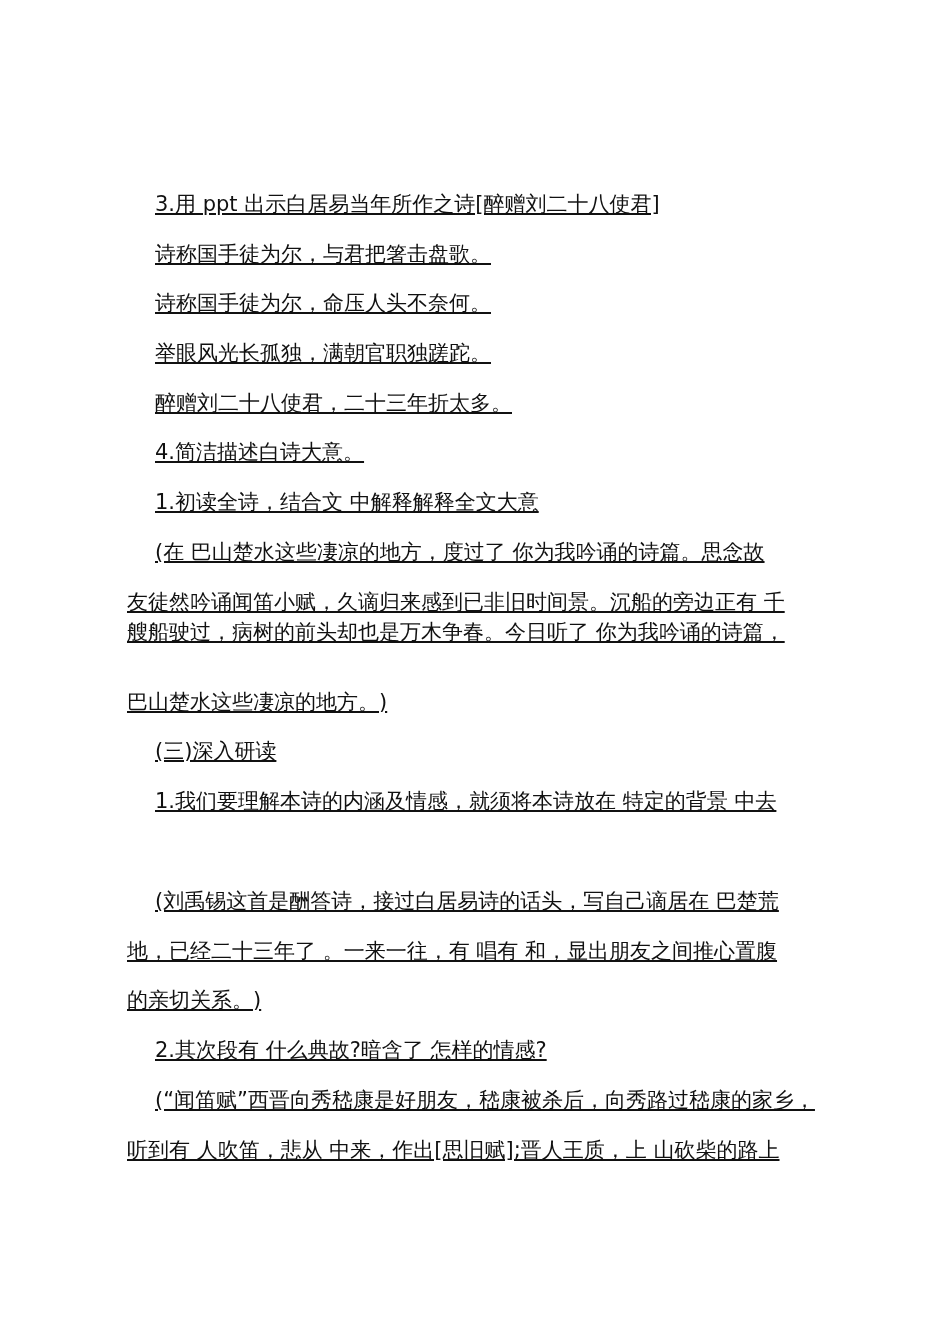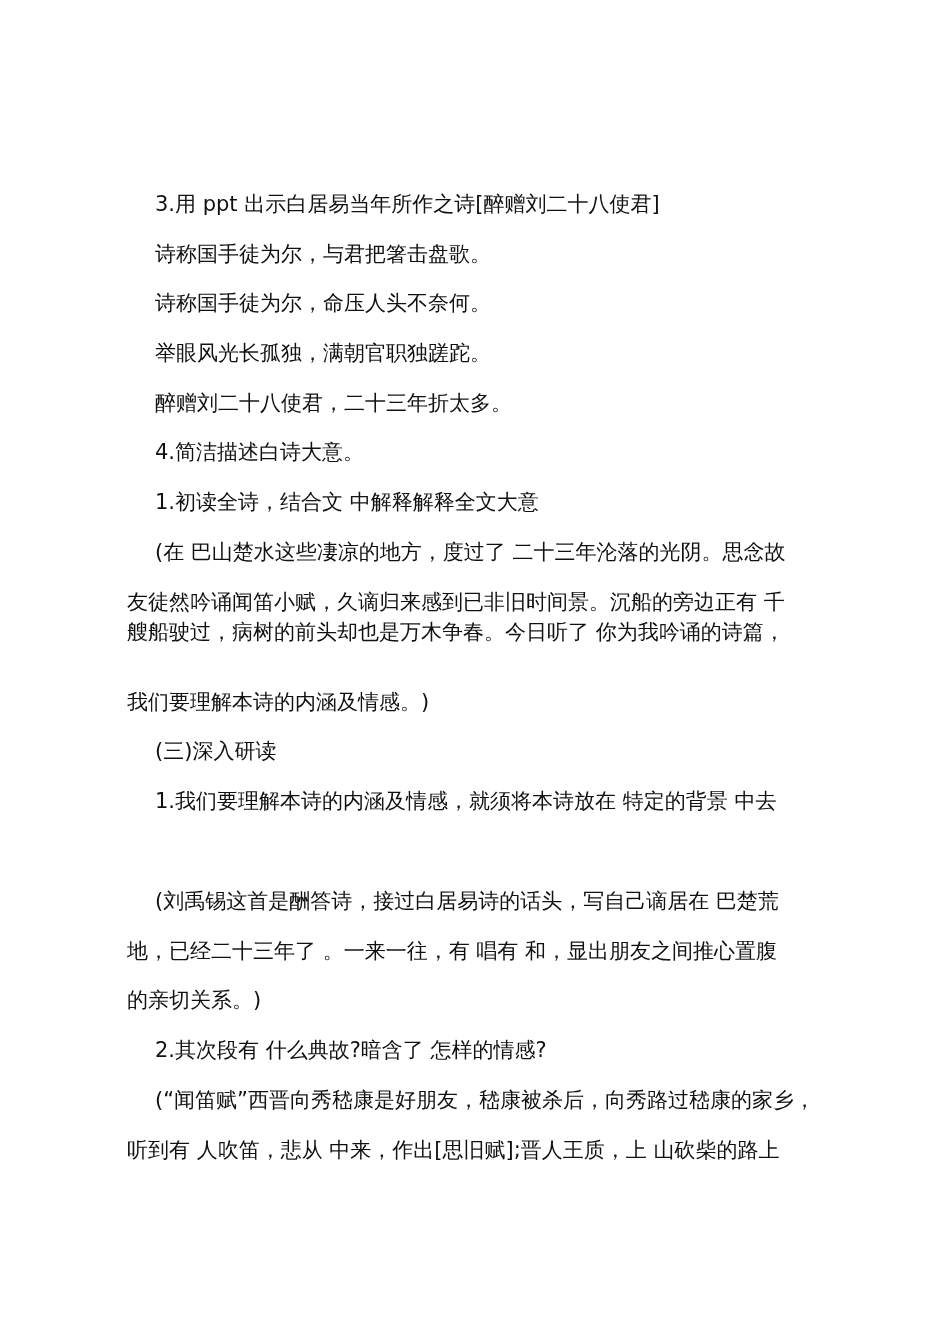--- a/index.html
+++ b/index.html
@@ -1,37 +1,37 @@
 <!DOCTYPE html>
 <html><head>
   <meta charset="utf-8">
   <style>
     html, body { margin: 0; padding: 0; background: #ffffff; }
     body { width: 950px; height: 1344px; position: relative; overflow: hidden;
       font-family: "DejaVu Sans", sans-serif; color: #111111; }
     .page { position: absolute; left: 0; top: 0; width: 950px; height: 1344px; }
     .line { position: absolute; left: 127px; font-size: 21px; line-height: 28px;
-      white-space: nowrap; letter-spacing: 0px; }
+      white-space: nowrap; letter-spacing: 0px; text-decoration: underline; }
     .indent { left: 155px; }
   </style>
 </head>
 <body>
 
 <div class="page">
   <div class="line indent" style="top:190px">3.用 ppt 出示白居易当年所作之诗[醉赠刘二十八使君]</div>
   <div class="line indent" style="top:240px">诗称国手徒为尔，与君把箸击盘歌。</div>
   <div class="line indent" style="top:289px">诗称国手徒为尔，命压人头不奈何。</div>
   <div class="line indent" style="top:339px">举眼风光长孤独，满朝官职独蹉跎。</div>
   <div class="line indent" style="top:389px">醉赠刘二十八使君，二十三年折太多。</div>
   <div class="line indent" style="top:438px">4.简洁描述白诗大意。</div>
   <div class="line indent" style="top:488px">1.初读全诗，结合文 中解释解释全文大意</div>
-  <div class="line indent" style="top:538px">(在 巴山楚水这些凄凉的地方，度过了 二十三年沦落的光阴。思念故</div>
+  <div class="line indent" style="top:538px">(在 巴山楚水这些凄凉的地方，度过了 你为我吟诵的诗篇。思念故</div>
   <div class="line" style="top:588px">友徒然吟诵闻笛小赋，久谪归来感到已非旧时间景。沉船的旁边正有 千</div>
   <div class="line" style="top:618px">艘船驶过，病树的前头却也是万木争春。今日听了 你为我吟诵的诗篇，</div>
-  <div class="line" style="top:688px">我们要理解本诗的内涵及情感。)</div>
+  <div class="line" style="top:688px">巴山楚水这些凄凉的地方。)</div>
   <div class="line indent" style="top:737px">(三)深入研读</div>
   <div class="line indent" style="top:787px">1.我们要理解本诗的内涵及情感，就须将本诗放在 特定的背景 中去</div>
   <div class="line indent" style="top:887px">(刘禹锡这首是酬答诗，接过白居易诗的话头，写自己谪居在 巴楚荒</div>
   <div class="line" style="top:937px">地，已经二十三年了 。一来一往，有 唱有 和，显出朋友之间推心置腹</div>
   <div class="line" style="top:986px">的亲切关系。)</div>
   <div class="line indent" style="top:1036px">2.其次段有 什么典故?暗含了 怎样的情感?</div>
   <div class="line indent" style="top:1086px">(“闻笛赋”西晋向秀嵇康是好朋友，嵇康被杀后，向秀路过嵇康的家乡，</div>
   <div class="line" style="top:1136px">听到有 人吹笛，悲从 中来，作出[思旧赋];晋人王质，上 山砍柴的路上</div>
 </div>
 

